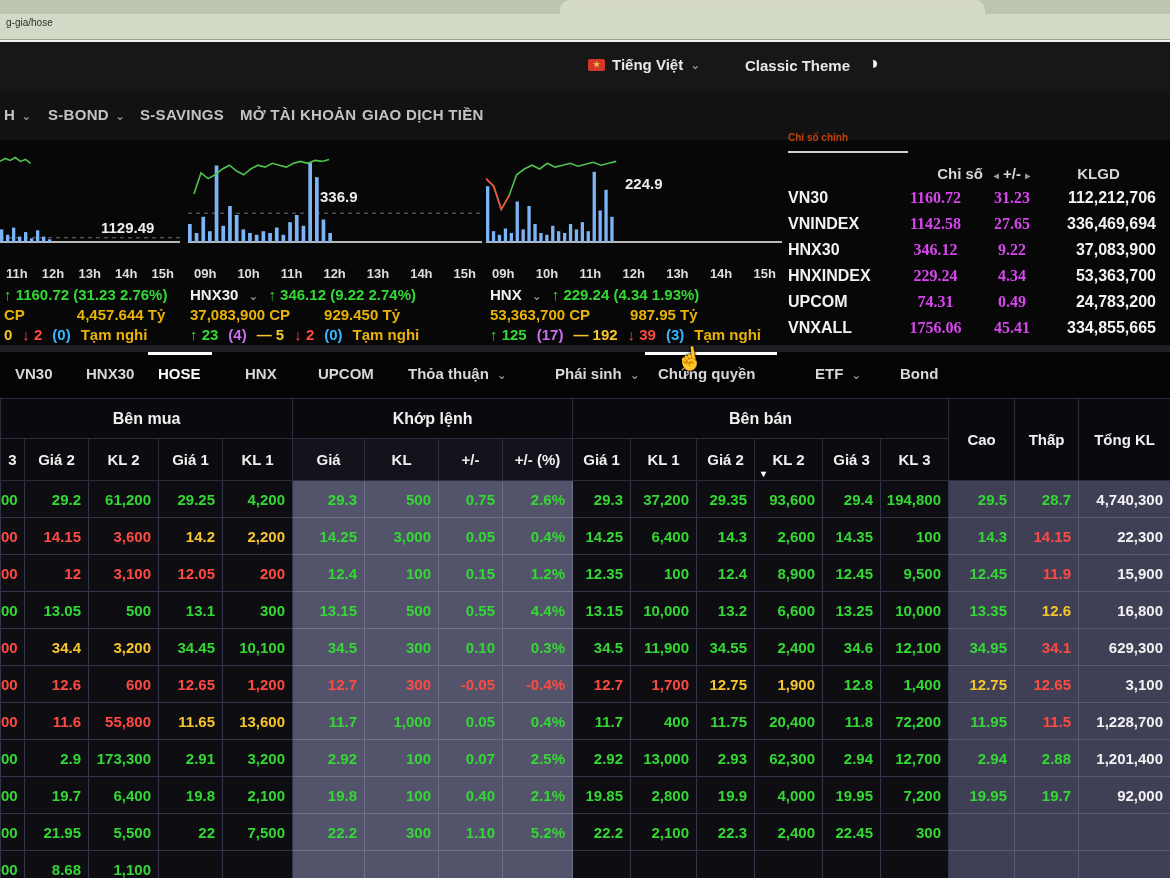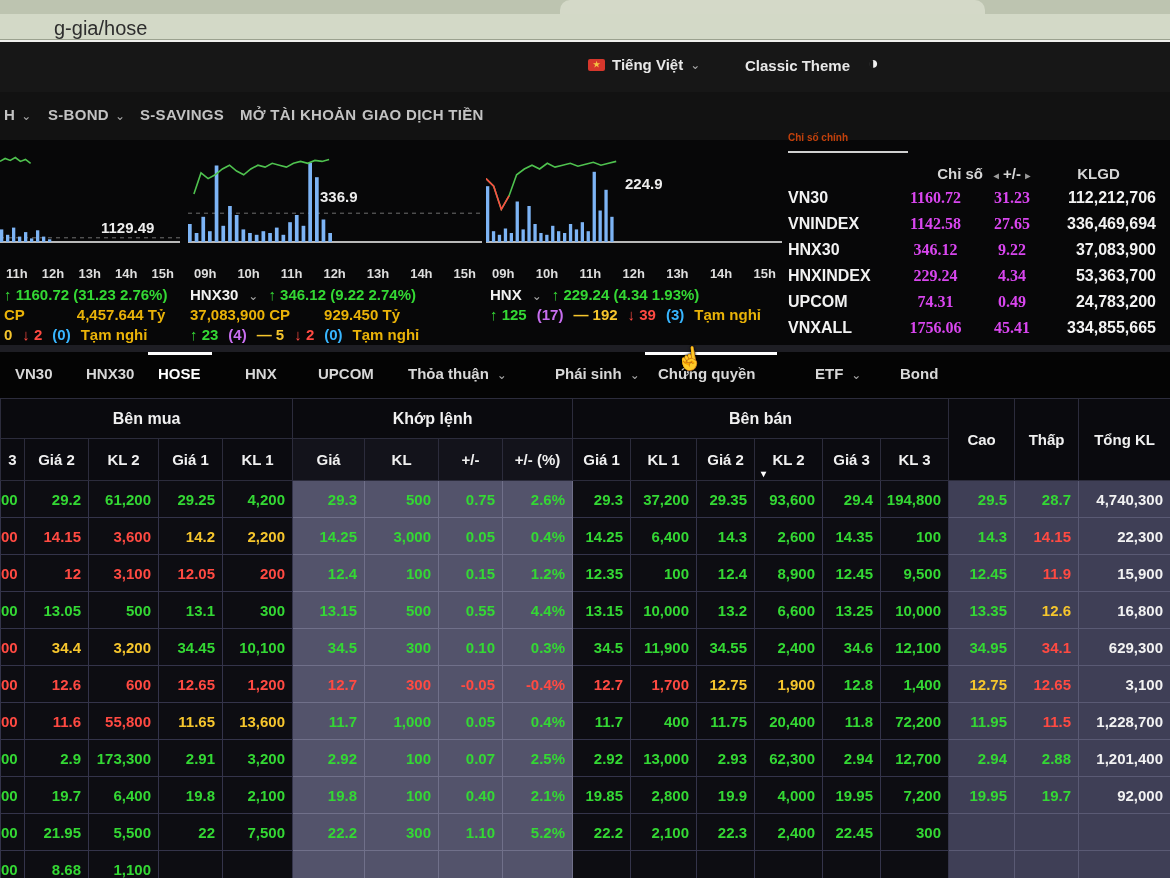--- a/index.html
+++ b/index.html
@@ -4,21 +4,21 @@
 <style>
   * { margin:0; padding:0; box-sizing:border-box; }
   html,body { background:#000; }
   body { font-family:"Liberation Sans", sans-serif; }
   #stage { position:relative; width:1170px; height:878px; overflow:hidden; background:#070708; }
 
   
   .browser { position:absolute; left:0; top:0; width:1170px; height:42px; background:#bdc4b0; }
   .browser .tabshape { position:absolute; left:560px; top:0; width:425px; height:15px; background:#d4d9c8; border-radius:10px 10px 0 0; }
   .browser .urlbar { position:absolute; left:0; top:14px; width:1170px; height:26px; background:#d3d9c7; border-bottom:1px solid #9ba28f; }
-  .browser .urltext { position:absolute; left:6px; top:3px; font-size:20px; color:#2e2e2e;margin-left:48px; }
+  .browser .urltext { position:absolute; left:6px; top:3px; font-size:10px; color:#2e2e2e; }
   .browser .pagetop { position:absolute; left:0; top:40px; width:1170px; height:2px; background:#efefec; }
 
   
   .apphead { position:absolute; left:0; top:42px; width:1170px; height:50px; background:#171717; }
   .lang { position:absolute; left:588px; top:14px; display:flex; align-items:center; gap:7px; color:#e8e8e8; font-size:15px; font-weight:bold; }
   .flag { width:17px; height:12px; background:#d6372c; border-radius:2px; display:inline-flex; align-items:center; justify-content:center; color:#f5c242; font-size:8px; line-height:1; }
   .chev { color:#a9a9a9; font-size:12px; font-weight:normal; }
   .theme-label { position:absolute; left:745px; top:15px; color:#e8e8e8; font-size:15px; font-weight:bold; }
   .theme-icon { position:absolute; left:868px; top:11px; color:#f2f2f2; font-size:18px; }
 
@@ -306,20 +306,24 @@
           <span class="c-r">↓ 2</span>
           <span class="c-b">(0)</span>
           <span class="c-w">Tạm nghỉ</span>
         </div>
       </div>
       <div class="sblock" style="left: 490px;">
         <div class="sline">
           <span class="sname"><span>HNX</span><span class="chev" style="margin-left: 10px;">⌄</span></span>
           <span class="c-g">↑ 229.24 (4.34 1.93%)</span>
         </div>
+        <div class="sline" style="gap: 40px;">
+          <span class="c-w">53,363,700 CP</span>
+          <span class="c-w">987.95 Tỷ</span>
+        </div>
         <div class="sline">
           <span class="c-g">↑ 125</span>
           <span class="c-m">(17)</span>
           <span class="c-y">— 192</span>
           <span class="c-r">↓ 39</span>
           <span class="c-b">(3)</span>
           <span class="c-w">Tạm nghỉ</span>
         </div>
       </div>
     </div>

